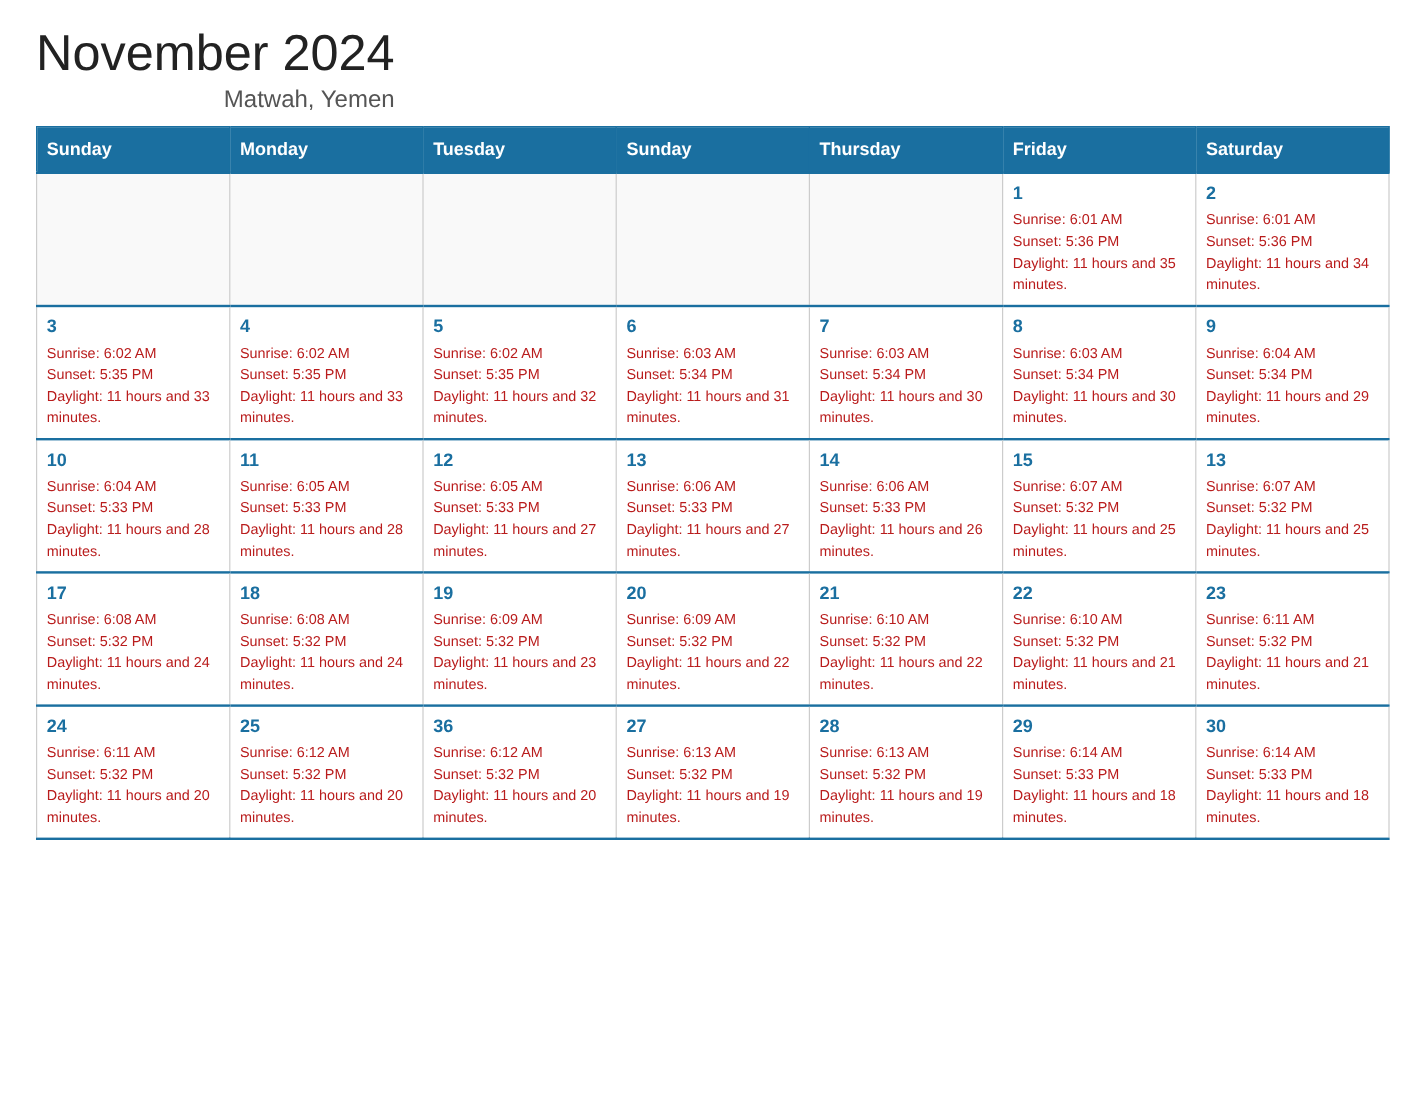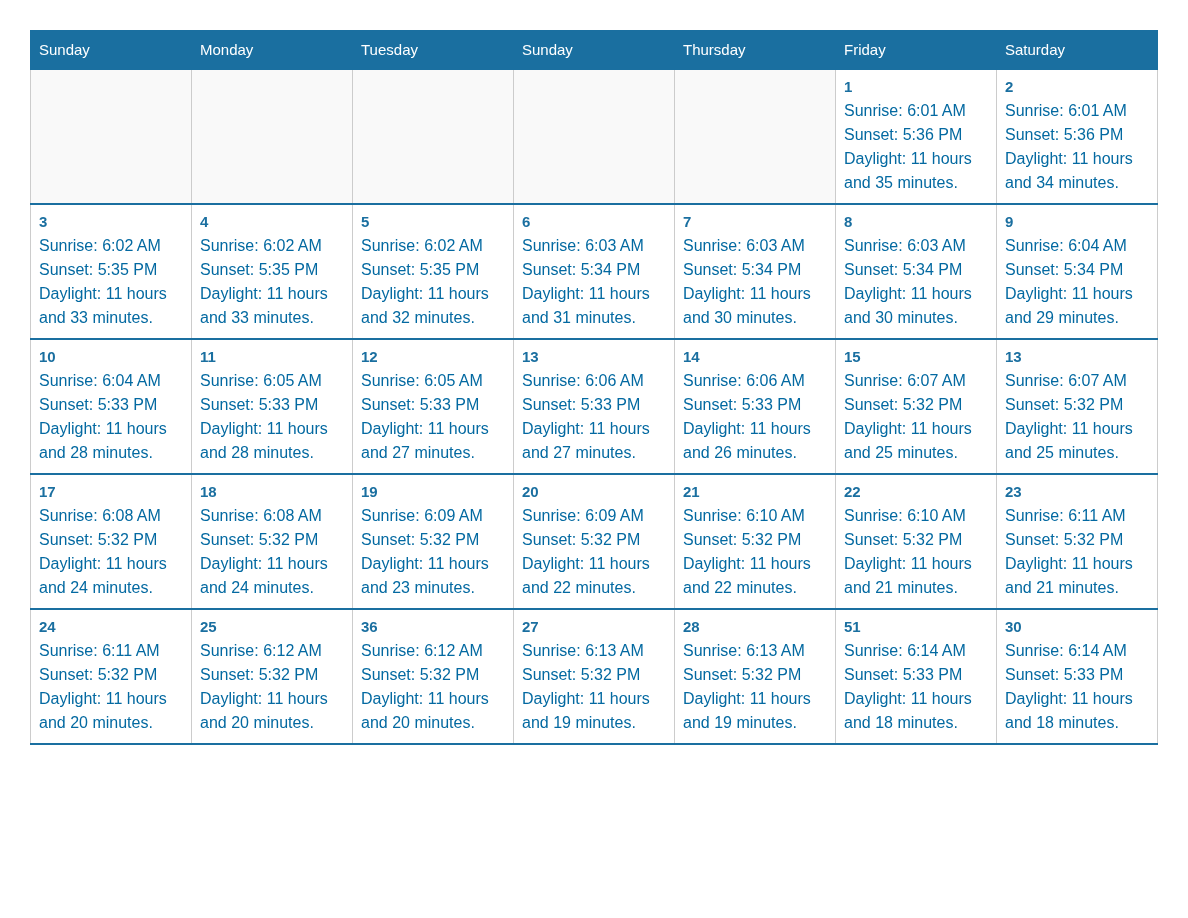--- a/index.html
+++ b/index.html
@@ -48,21 +48,21 @@
       border-collapse: collapse;
       margin-top: 10px;
     }
     .calendar thead tr {
       background-color: #1a6fa0;
     }
     .calendar thead th {
       color: #fff;
       padding: 10px 8px;
       font-size: 15px;
-      font-weight: normal;
+      font-weight: bold;
       border: 1px solid #1a6fa0;
       text-align: left;
     }
     .calendar tbody tr {
       border-bottom: 2px solid #1a6fa0;
     }
     .calendar tbody td {
       vertical-align: top;
       padding: 8px;
       border: 1px solid #ccc;
@@ -77,35 +77,39 @@
       padding-left: 12px;
     }
     .day-number {
       font-size: 15px;
       font-weight: bold;
       color: #1a6fa0;
       display: block;
       margin-bottom: 4px;
     }
     .day-info {
-      font-size: 16px;
-      color: #0369a1;
+      font-size: 12px;
+      color: #b91c1c;
       line-height: 1.5;
     }
     .empty-cell {
       background: #f9f9f9;
     }
     tr.week-row td {
       border-top: 2px solid #1a6fa0;
     }
   </style>
 </head>
 <body>
 
 <div class="header">
+  <div class="title-section">
+    <div class="calendar-title">November 2024</div>
+    <div class="calendar-subtitle">Matwah, Yemen</div>
+  </div>
 </div>
 
 <table class="calendar">
   <thead>
     <tr>
     <th>Sunday</th>
         <th>Monday</th>
         <th>Tuesday</th>
         <th>Sunday</th>
         <th>Thursday</th>
@@ -234,21 +238,21 @@
         </td>
         <td>
           <span class="day-number">27</span>
           <div class="day-info">Sunrise: 6:13 AM<br>Sunset: 5:32 PM<br>Daylight: 11 hours and 19 minutes.</div>
         </td>
         <td>
           <span class="day-number">28</span>
           <div class="day-info">Sunrise: 6:13 AM<br>Sunset: 5:32 PM<br>Daylight: 11 hours and 19 minutes.</div>
         </td>
         <td>
-          <span class="day-number">51</span>
+          <span class="day-number">29</span>
           <div class="day-info">Sunrise: 6:14 AM<br>Sunset: 5:33 PM<br>Daylight: 11 hours and 18 minutes.</div>
         </td>
         <td>
           <span class="day-number">30</span>
           <div class="day-info">Sunrise: 6:14 AM<br>Sunset: 5:33 PM<br>Daylight: 11 hours and 18 minutes.</div>
         </td>
       </tr>
     </tbody>
 </table>
 

